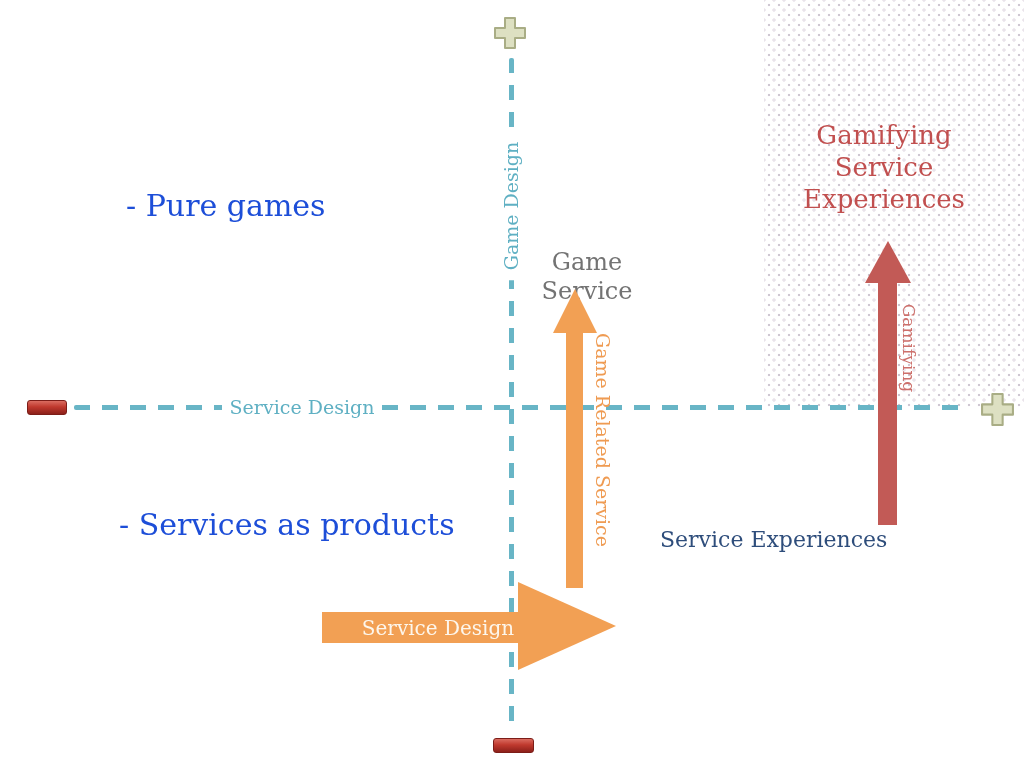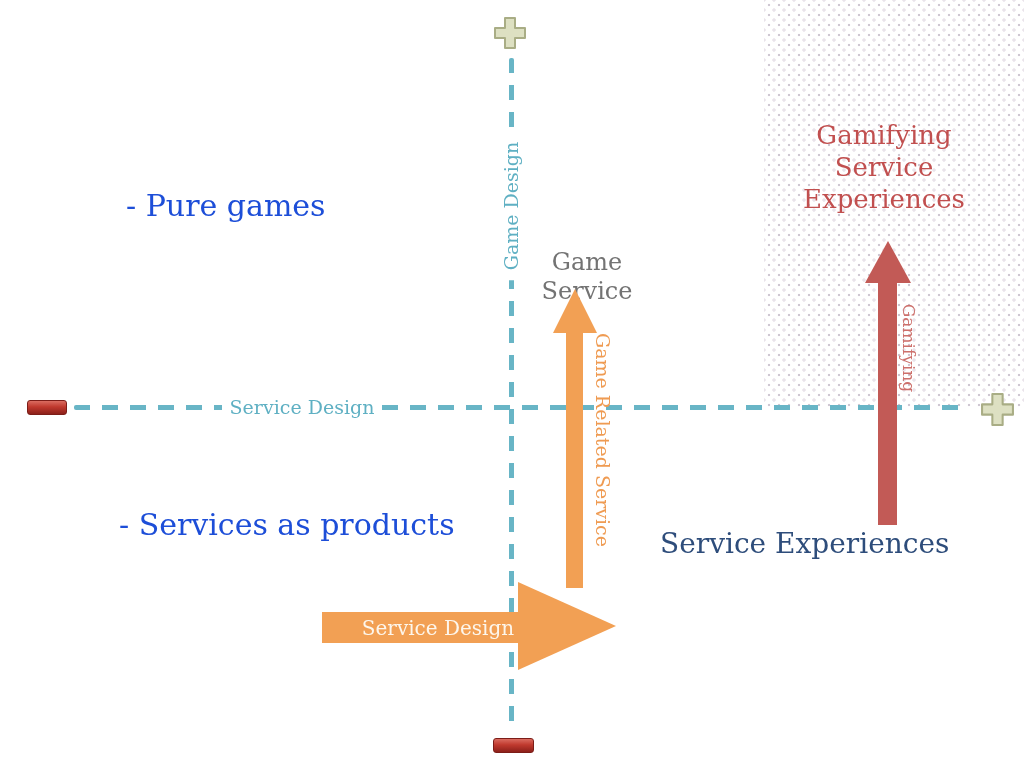--- a/index.html
+++ b/index.html
@@ -52,21 +52,21 @@
   .minus-bottom { left:493px; top:738px; width:39px; height:13px; }
 
   
   .txt-block { position:absolute; z-index:3; }
   .blue-list { color:#1d4ed8; font-size:30px; line-height:35px; }
   .tl-block { left:126px; top:188px; }
   .bl-block { left:119px; top:507px; }
   .center-block { text-align:center; }
   .gsd-block { left:517px; top:204px; width:140px; color:#737373; font-size:24px; line-height:29px;margin-top:44px; }
   .gse-block { left:789px; top:119px; width:190px; color:#c14f4f; font-size:26px; line-height:32px; }
-  .se-label { left:660px; top:527px; color:#2e4d7b; font-size:28px; }
+  .se-label { left:660px; top:527px; color:#2e4d7b; font-size:22px; }
 
   
   .arrow-part { position:absolute; z-index:4; }
   .ov-shaft { left:566px; top:331px; width:17px; height:257px; background:#f2a054; }
   .ov-head  { left:553px; top:289px; width:0; height:0;
               border-left:22px solid transparent; border-right:22px solid transparent;
               border-bottom:44px solid #f2a054; }
   .rv-shaft { left:878px; top:281px; width:19px; height:244px; background:#c25a56; }
   .rv-head  { left:865px; top:241px; width:0; height:0;
               border-left:23px solid transparent; border-right:23px solid transparent;

